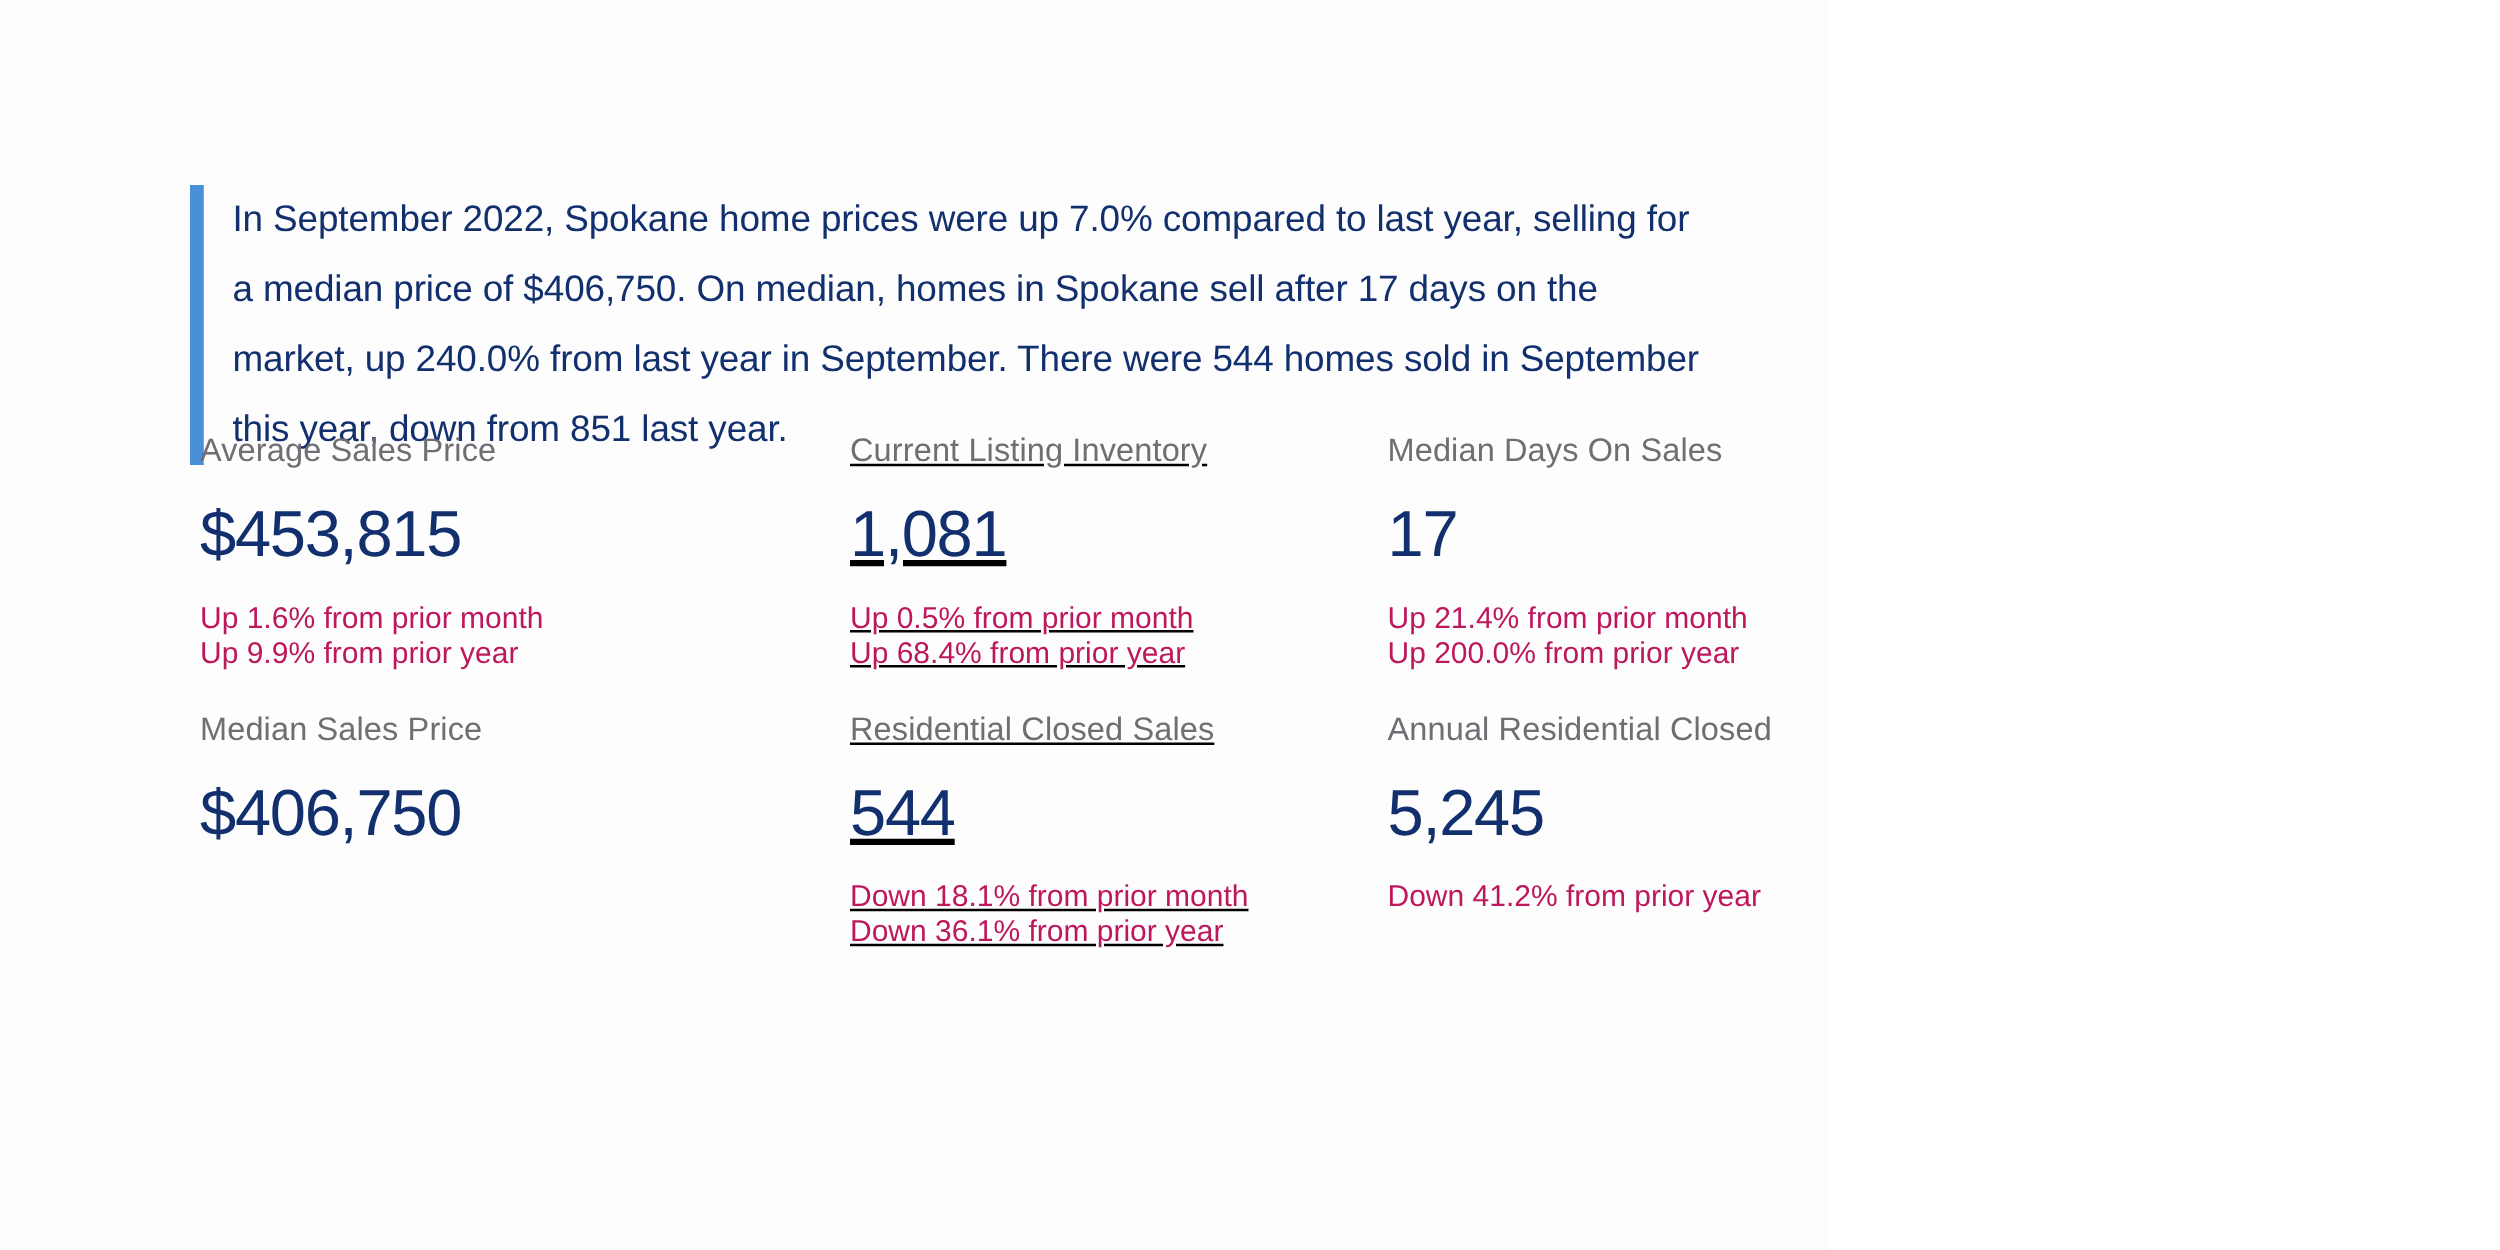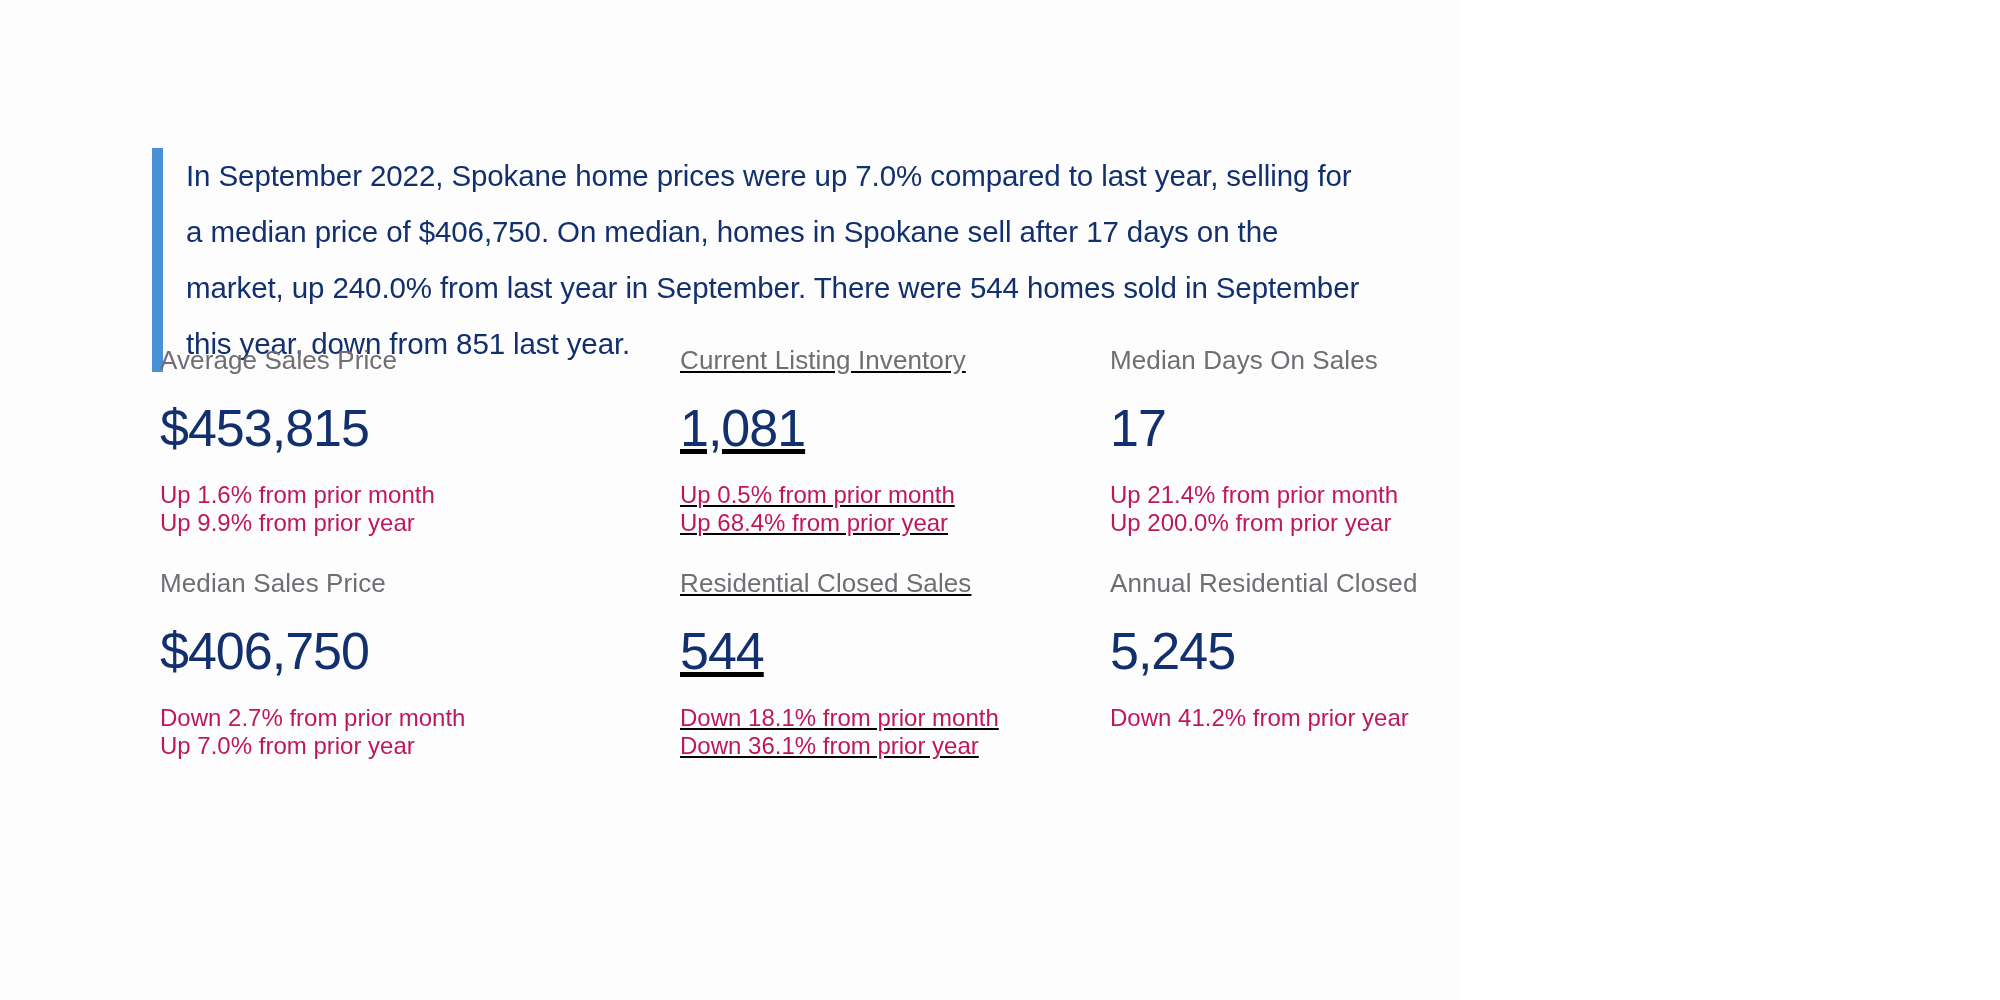--- a/index.html
+++ b/index.html
@@ -136,24 +136,20 @@
           <div class="metric-note">Up 21.4% from prior month</div>
           <div class="metric-note">Up 200.0% from prior year</div>
         </div>
       </div>
     </div>
 
     <div class="metric-row">
       <div class="metric col-0">
         <div class="metric-label">Median Sales Price</div>
         <div class="metric-value">$406,750</div>
-        <div class="metric-notes">
-          <div class="metric-note">Down 2.7% from prior month</div>
-          <div class="metric-note">Up 7.0% from prior year</div>
-        </div>
       </div>
 
       <div class="metric col-1">
         <div class="metric-label">Residential Closed Sales</div>
         <div class="metric-value">544</div>
         <div class="metric-notes">
           <div class="metric-note">Down 18.1% from prior month</div>
           <div class="metric-note">Down 36.1% from prior year</div>
         </div>
       </div>

